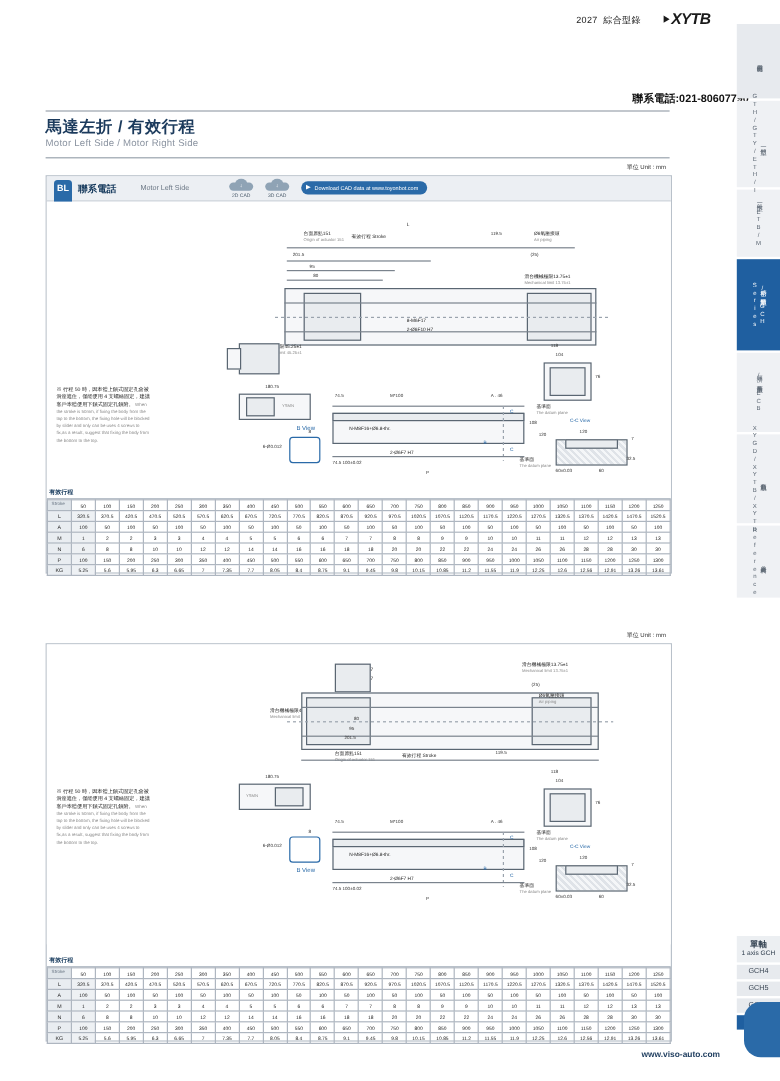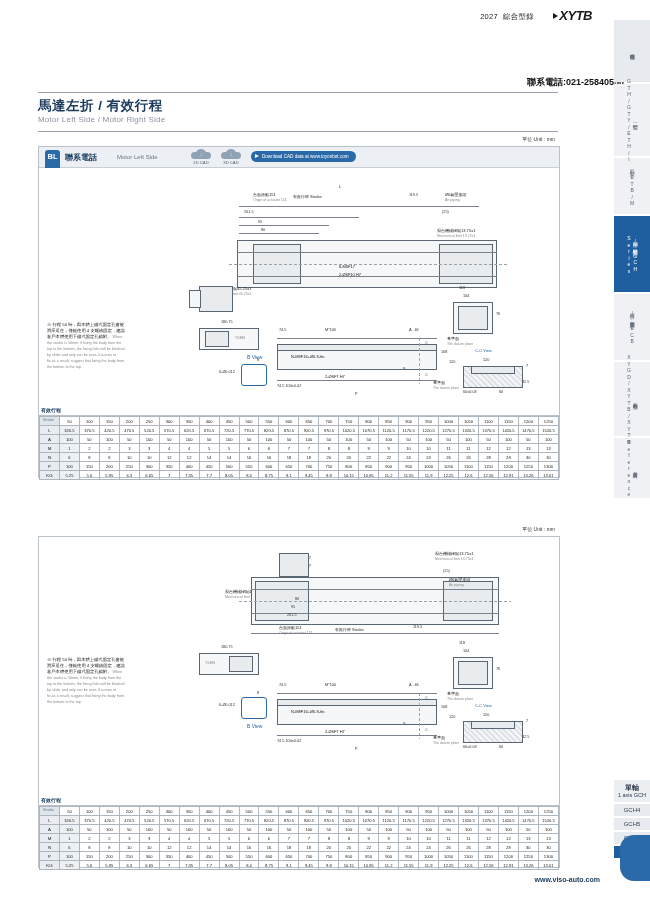--- a/index.html
+++ b/index.html
@@ -96,21 +96,21 @@
 
 <div class="page">
 
   <div class="hdr">
     <div class="hdr-year">
       <span>2027</span>&nbsp;&nbsp;<span>綜合型錄</span>
     </div>
     <div class="hdr-logo"><span class="tri"></span><span>XYTB</span></div>
   </div>
 
-  <div class="phone">聯系電話:021-25840550</div>
+  <div class="phone">聯系電話:021-80607790</div>
 
   <div class="title-rule"></div>
   <div class="title-cn">馬達左折 / 有效行程</div>
   <div class="title-en">Motor Left Side / Motor Right Side</div>
   <div class="title-rule2"></div>
 
   <div class="tabs">
     <div class="tab" style="height:62px">
         <span>應用範例</span>
       </div>

